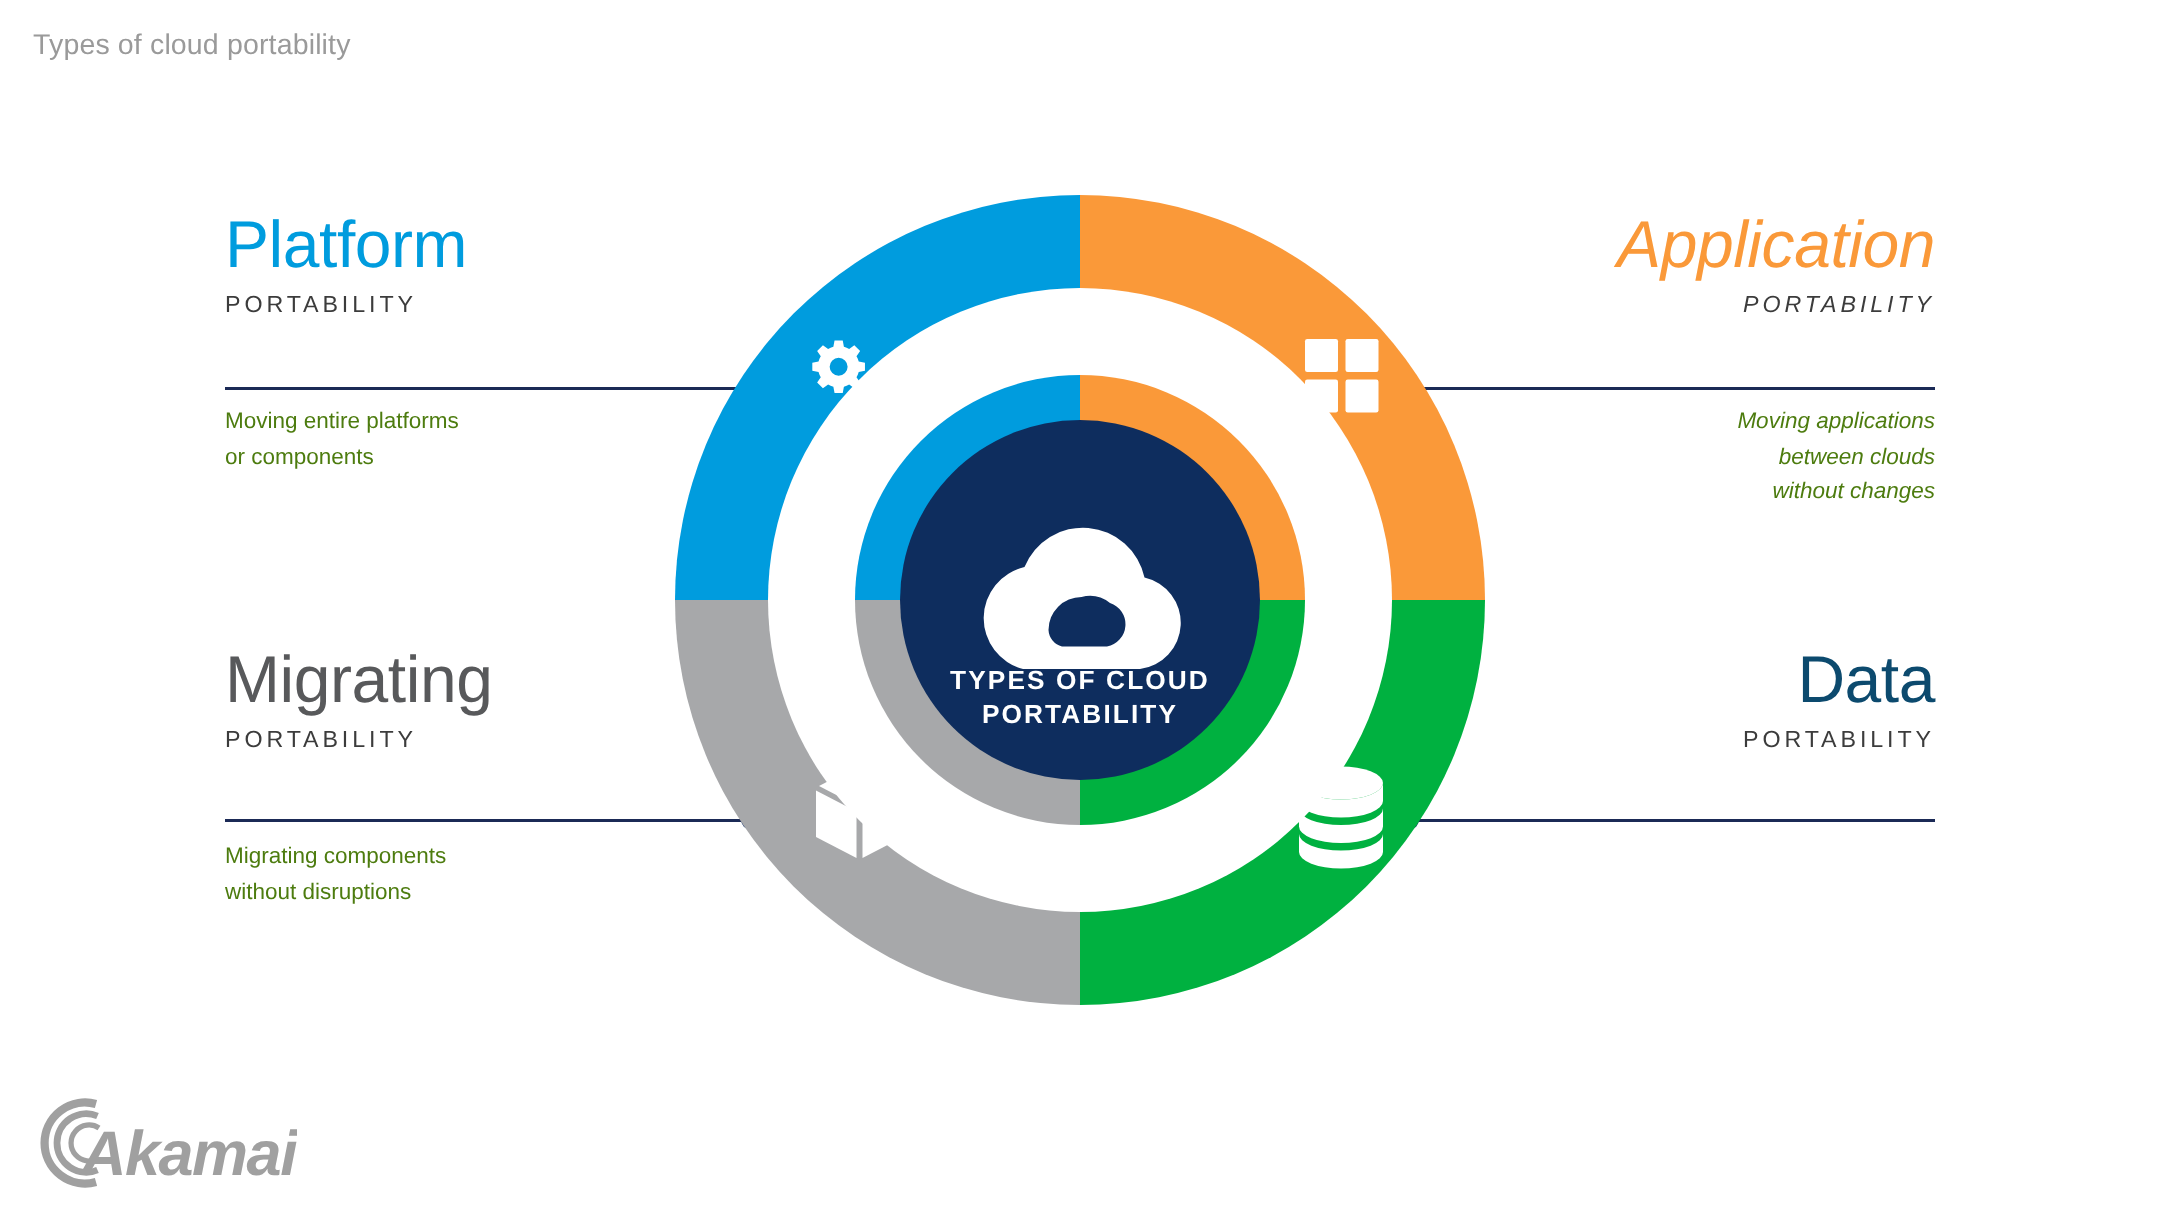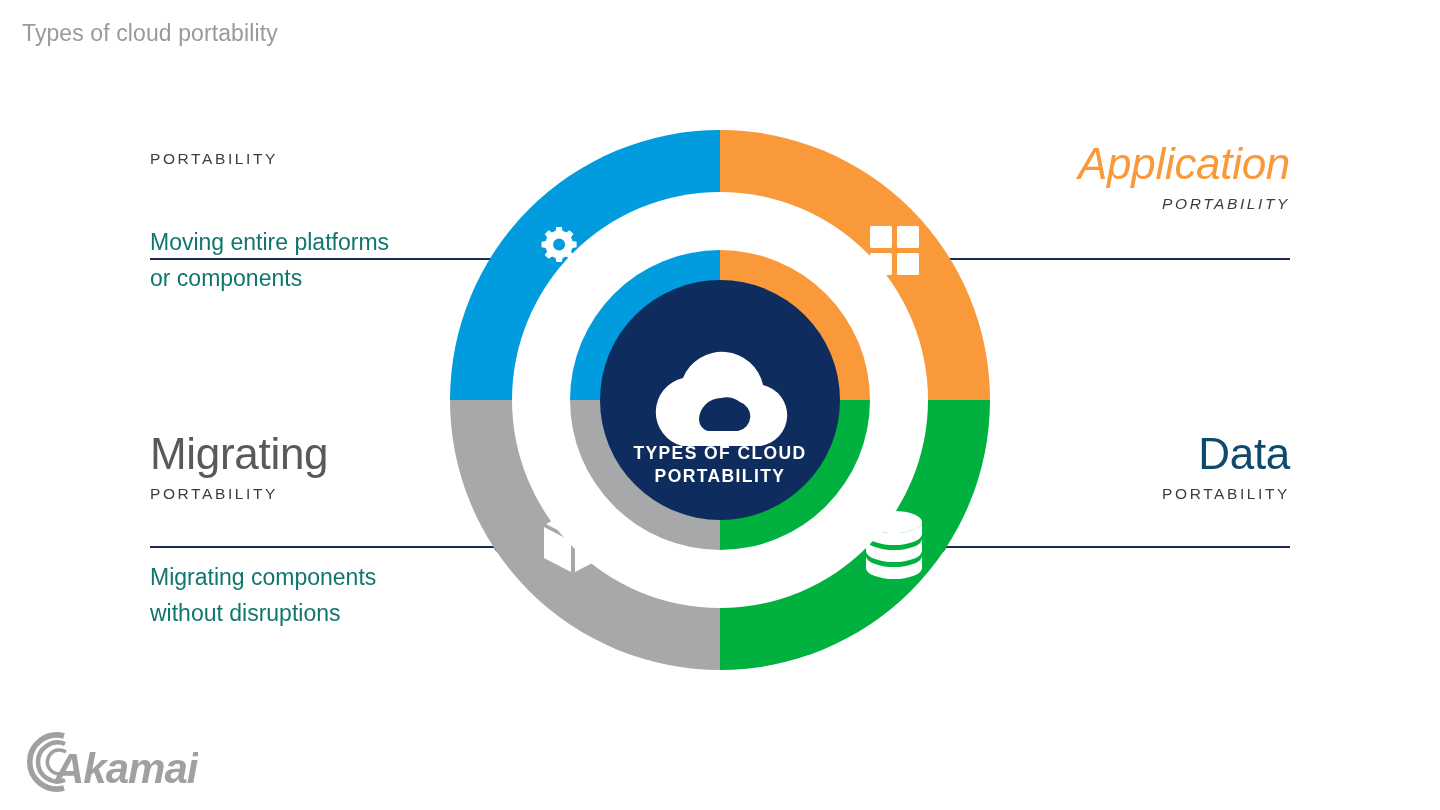--- a/index.html
+++ b/index.html
@@ -15,21 +15,21 @@
     overflow: hidden;
     font-family: "Liberation Sans", sans-serif;
     -webkit-font-smoothing: antialiased;
   }
 
   
   #page-title {
     position: absolute;
     left: 22px;
     top: 20px;
-    font-size: 23px;
+    font-size: 19px;
     color: #9a9a9a;
     letter-spacing: 0.1px;
     white-space: nowrap;
     text-align: right;
   }
 
   
   #diagram-stage {
     position: absolute;
     left: 0;
@@ -90,23 +90,23 @@
   }
   .label-sub {
     font-size: 15.5px;
     font-weight: 400;
     letter-spacing: 2.6px;
     color: #3c3c3c;
     margin-top: 8px;
   }
   .label-spacer { height: 56px; }
   .label-desc {
-    font-size: 23px;
+    font-size: 15px;
     line-height: 1.58;
-    color: #0f766e;
+    color: #4d7c0f;
     margin: 0;
     white-space: pre-line;
   }
   #label-platform .label-desc,
   #label-workload .label-desc { margin-top: 0; }
 
   
   #akamai-logo {
     position: absolute;
     left: 18px;
@@ -237,38 +237,42 @@
                L 308 321
                A 15 15 0 0 0 310 292
                A 22 22 0 0 0 291 288 Z"></path>
     </g>
 
     <text x="290" y="349" text-anchor="middle" fill="#ffffff" font-family="Liberation Sans, sans-serif" font-size="17.5" font-weight="bold" letter-spacing="1.4">TYPES OF CLOUD</text>
     <text x="290" y="372" text-anchor="middle" fill="#ffffff" font-family="Liberation Sans, sans-serif" font-size="17.5" font-weight="bold" letter-spacing="1.4">PORTABILITY</text>
   </svg>
 
   <div class="label-block left" id="label-platform">
+    <div class="label-title" style="color:#009CDE">Platform</div>
     <div class="label-sub">PORTABILITY</div>
     <div class="label-spacer"></div>
     <div class="label-desc">Moving entire platforms
 or components</div>
   </div>
 
   <div class="label-block left" id="label-workload">
     <div class="label-title" style="color:#58595B">Migrating</div>
     <div class="label-sub">PORTABILITY</div>
     <div class="label-spacer"></div>
     <div class="label-desc">Migrating components
 without disruptions</div>
   </div>
 
   <div class="label-block right" id="label-application">
     <div class="label-title" style="color:#FA9939">Application</div>
     <div class="label-sub">PORTABILITY</div>
     <div class="label-spacer"></div>
+    <div class="label-desc">Moving applications
+between clouds
+without changes</div>
   </div>
 
   <div class="label-block right" id="label-data">
     <div class="label-title" style="color:#0c4a6e">Data</div>
     <div class="label-sub">PORTABILITY</div>
     <div class="label-spacer"></div>
   </div>
 </div>
 
 <svg id="akamai-logo" viewBox="0 0 180 68">

